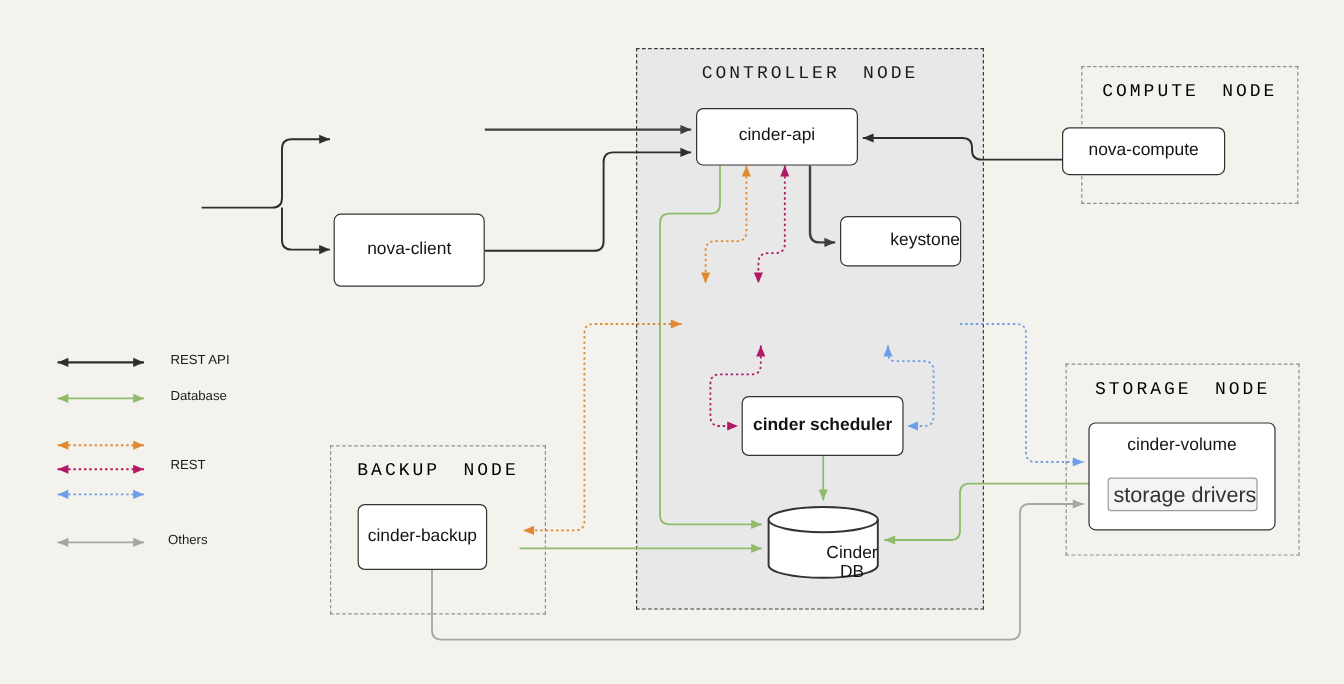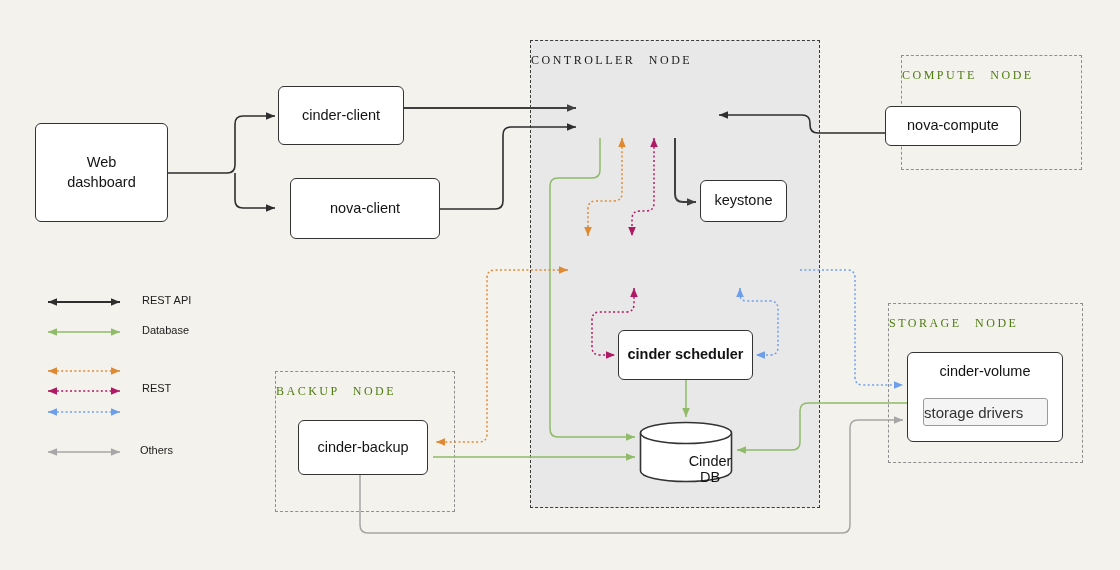--- a/index.html
+++ b/index.html
@@ -8,38 +8,38 @@
     position:relative; width:1120px; height:570px;
     background:#f4f2ec; overflow:hidden;
   }
   .group{
     position:absolute; box-sizing:border-box;
     border:1px dashed #3a3a3a;
   }
   .group.light{ border:1.4px dashed #8f8f8f; }
   .group-title{
     position:absolute; top:12px; left:0; right:0;
-    text-align:left;
-    font-family:Liberation Serif, serif;
-    font-size:12px; letter-spacing:2.5px; word-spacing:8px;
+    text-align:center;
+    font-family:Liberation Mono, monospace;
+    font-size:15px; letter-spacing:2.5px; word-spacing:8px;
     color:#1b1b1b; white-space:nowrap;
   }
-  .group-title.gray{ color:#4d7c0f; }
+  .group-title.gray{ color:#000000; }
   .node{
     position:absolute; box-sizing:border-box;
     background:#ffffff; border:1.6px solid #333333; border-radius:6px;
     display:flex; align-items:center; justify-content:center;
     font-size:14.5px; color:#131313; text-align:center; line-height:1.35;
   }
   .node.top-label{ align-items:flex-start; padding-top:9px; }
   .subnode{
     position:absolute; box-sizing:border-box;
     background:#f4f4f4; border:1.2px solid #9b9b9b; border-radius:3px;
-    display:flex; align-items:center; justify-content:flex-start;
-    font-size:15px; color:#333333;
+    display:flex; align-items:center; justify-content:flex-end;
+    font-size:18px; color:#333333;
   }
   .cyl{ position:absolute; }
   .cyl .cyl-label{
     position:absolute; left:0; right:0; top:32px; text-align:center;
     font-size:14.5px; color:#131313;margin-left:48px;
   }
   .legend-label{
     position:absolute; font-size:11px; color:#1b1b1b; white-space:nowrap;
   }
   #edges-svg{ position:absolute; left:0; top:0; z-index:5; }
@@ -167,34 +167,31 @@
         <polygon points="48,412 57,408.2 57,415.8" fill="#6d9eeb"></polygon>
       </g>
       <g>
         <path d="M 48 452 L 120 452" fill="none" stroke="#a6a6a6" stroke-width="1.6"></path>
         <polygon points="120,452 111,455.8 111,448.2" fill="#a6a6a6"></polygon>
         <polygon points="48,452 57,448.2 57,455.8" fill="#a6a6a6"></polygon>
       </g>
     </svg>
 
   <div class="layer-nodes">
-    <div class="node" style="left:35px; top:123px; width:133px; height:99px; padding:0 22px;">
-      <span>Web dashboard</span>
-    </div>
-
-    <div class="node" style="left:278px; top:86px; width:126px; height:59px;">
-      <span>cinder-client</span>
-    </div>
-
-    <div class="node" style="left:278px; top:178px; width:150px; height:61px;margin-left:12px;">
+
+
+    <div class="node" style="left:278px; top:178px; width:126px; height:61px;">
       <span>nova-client</span>
     </div>
 
-
-    <div class="node" style="left:700px; top:180px; width:87px; height:42px;">
+    <div class="node" style="left:580px; top:90px; width:135px; height:48px;">
+      <span>cinder-api</span>
+    </div>
+
+    <div class="node" style="left:700px; top:180px; width:101px; height:42px;justify-content:flex-end;">
       <span>keystone</span>
     </div>
 
 
     <div class="node" style="left:618px; top:330px; width:135px; height:50px;font-weight:bold;">
       <span>cinder scheduler</span>
     </div>
 
     <div class="cyl" style="left:639px; top:421px; width:94px; height:62px;">
       <svg width="94" height="62" viewBox="0 0 94 62">
@@ -209,21 +206,21 @@
     </div>
 
     <div class="node top-label" style="left:907px; top:352px; width:156px; height:90px;">
       <span>cinder-volume</span>
     </div>
 
     <div class="subnode" style="left:923px; top:398px; width:125px; height:28px;">
       <span>storage drivers</span>
     </div>
 
-    <div class="node" style="left:298px; top:420px; width:130px; height:55px;">
+    <div class="node" style="left:298px; top:420px; width:108px; height:55px;">
       <span>cinder-backup</span>
     </div>
 
     <div class="legend-label" style="left:142px; top:294px;">REST API</div>
     <div class="legend-label" style="left:142px; top:324px;">Database</div>
     <div class="legend-label" style="left:142px; top:382px;">REST</div>
     <div class="legend-label" style="left:140px; top:444px;">Others</div>
   </div>
 
 </div>

